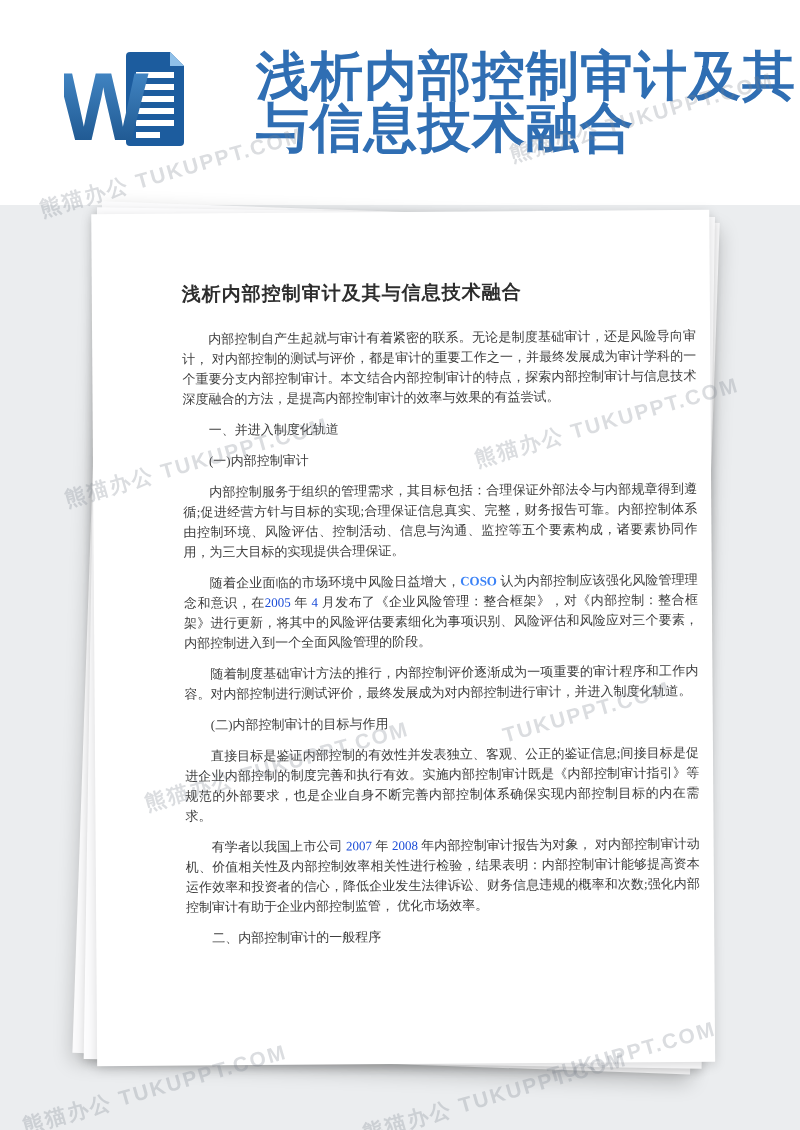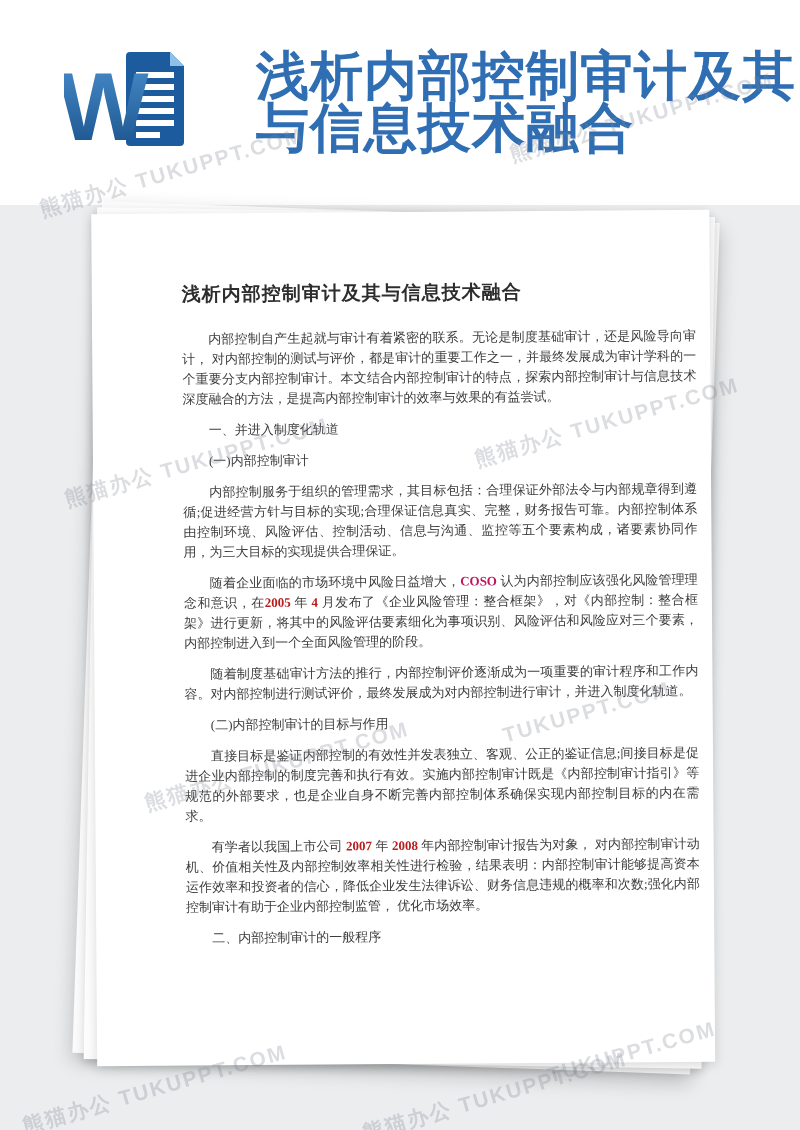--- a/index.html
+++ b/index.html
@@ -61,22 +61,22 @@
     font-family:"Liberation Serif", serif;
   }
   .doc-para{
     margin:0 0 11px 0;
     font-size:13px;line-height:20px;
     color:#3c3c3c;
     text-align:justify;
     text-indent:2em;
     font-family:"Liberation Serif", serif;
   }
-  .seg-hl{color:#b91c1c;font-weight:700;}
-  .seg-strong{color:#be185d;font-weight:700;}
+  .seg-hl{color:#1d4ed8;font-weight:400;}
+  .seg-strong{color:#3b82f6;font-weight:700;}
 
   
   .wm{
     position:absolute;z-index:10;
     font-family:"Liberation Sans", sans-serif;
     font-size:21px;font-weight:600;letter-spacing:2px;
     color:rgba(125,134,144,0.28);
     transform:rotate(-16deg);
     white-space:nowrap;
     pointer-events:none;

